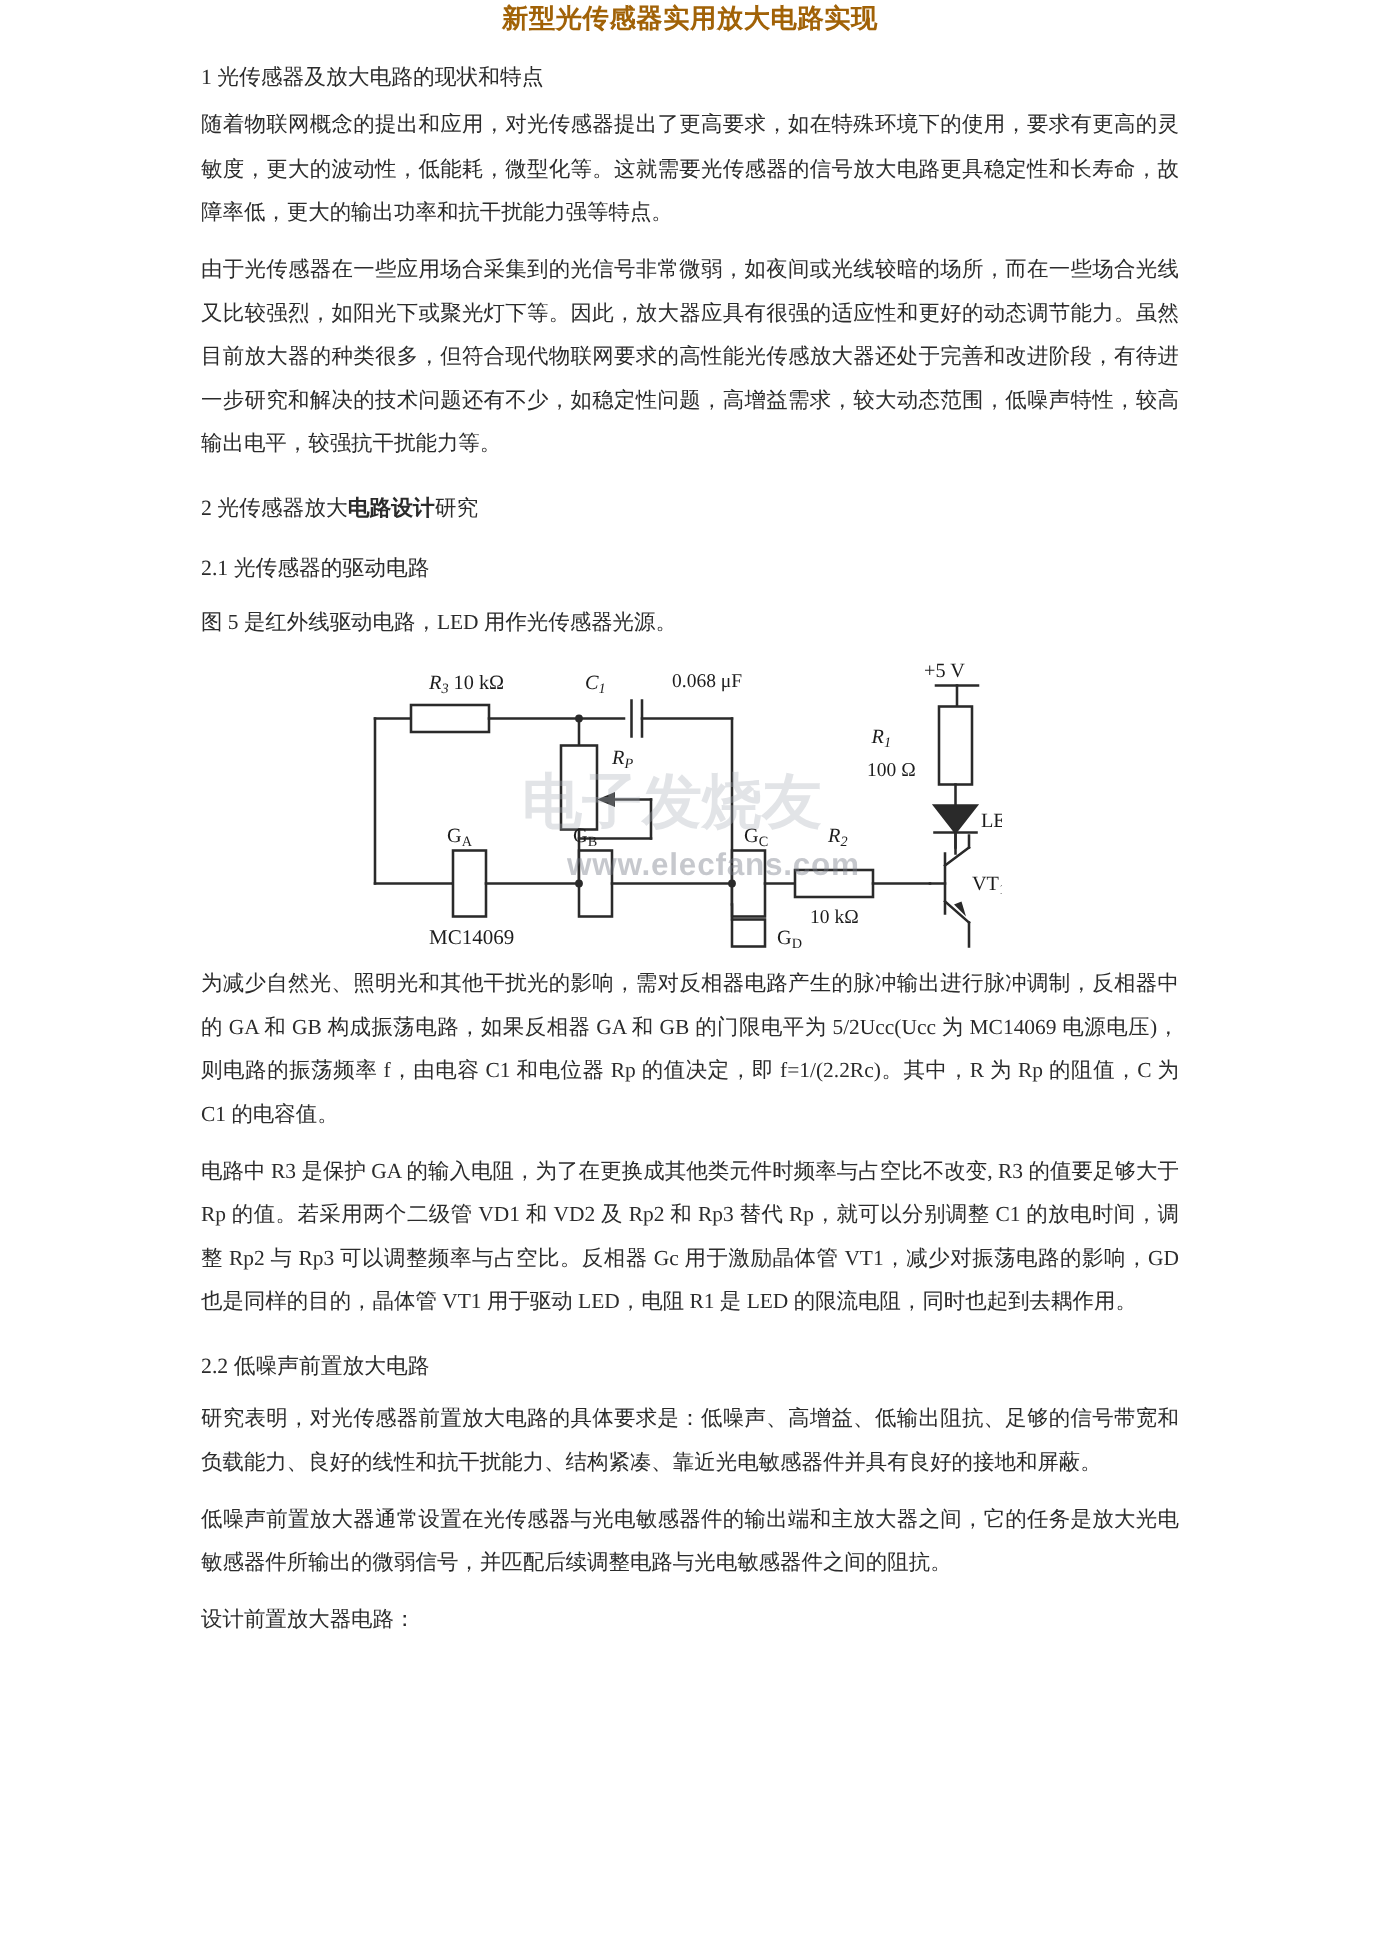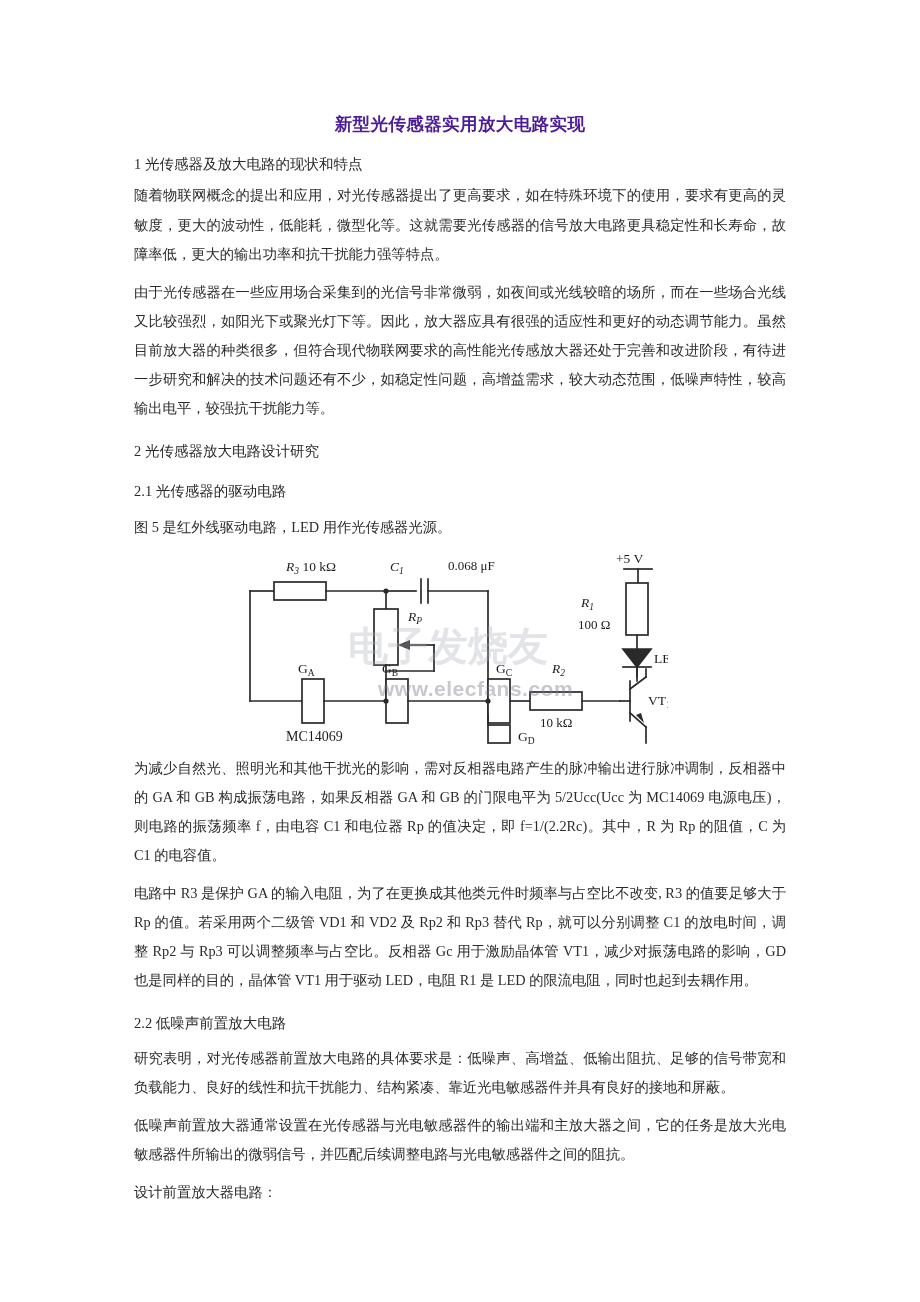--- a/index.html
+++ b/index.html
@@ -21,38 +21,37 @@
     background: #ffffff;
     box-sizing: border-box;
   }
   .content {
     position: absolute;
     left: 134px;
     top: 0;
     width: 652px;
   }
   .doc-title {
-    color: #4c1d95;
+    color: #a16207;
     font-size: 17.5px;
     font-weight: bold;
     text-align: center;
     margin: 0;
-    padding-top: 112px;
     letter-spacing: 0.4px;
     font-family: "Liberation Sans", "DejaVu Sans", sans-serif;
   }
   .h-sec {
     font-size: 14.5px;
     margin: 0;
     padding-top: 17px;
     line-height: 1.62;
     color: #2b2b2b;
   }
   .h-sec .bold {
-    font-weight: normal;
+    font-weight: bold;
   }
   p.body-text {
     font-size: 14.3px;
     line-height: 2.03;
     margin: 0;
     padding-top: 9px;
     text-align: justify;
     text-justify: inter-ideograph;
     color: #2b2b2b;
   }

